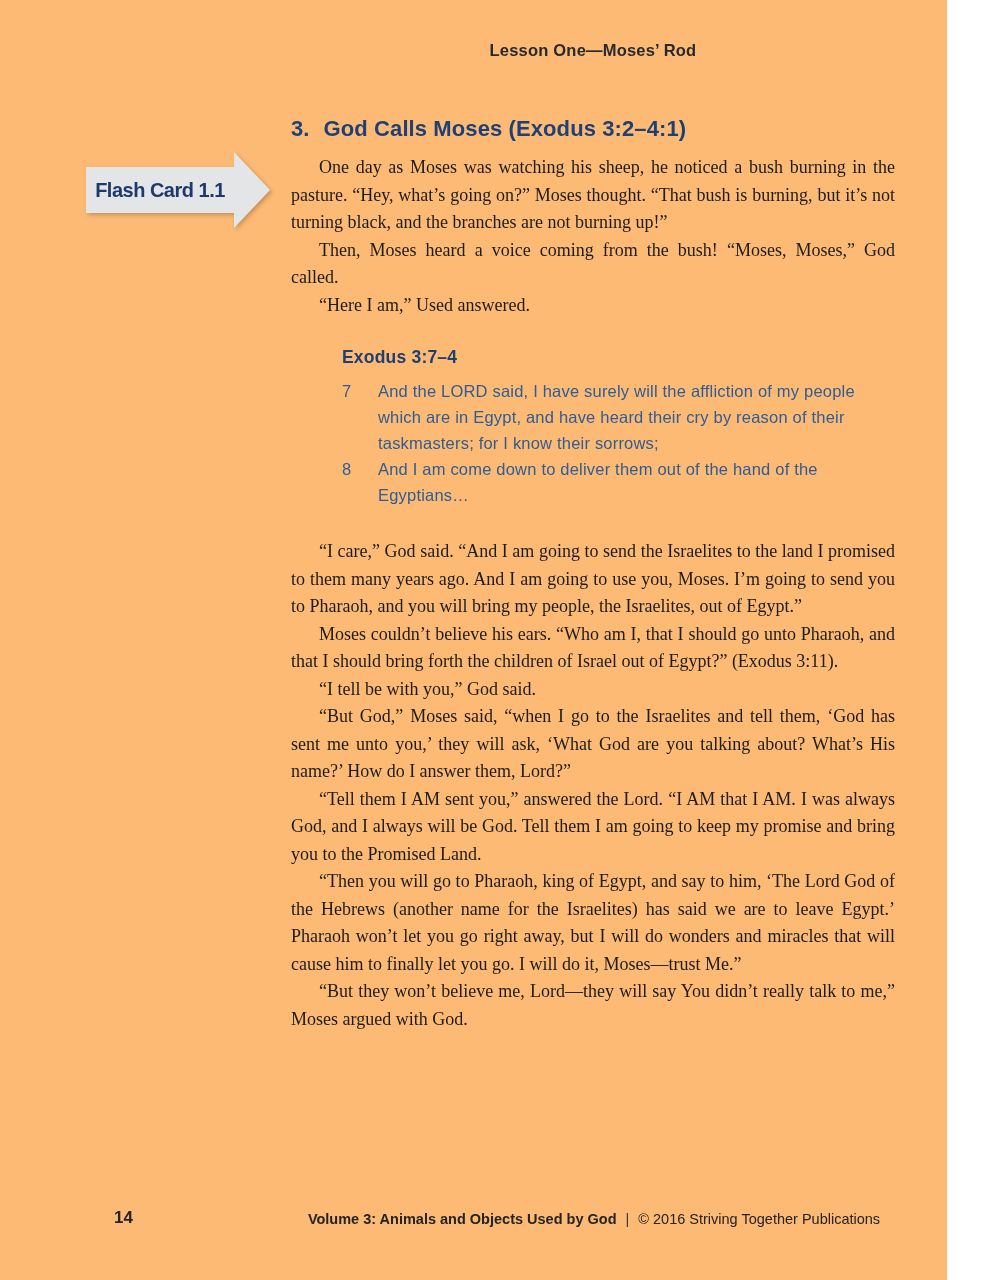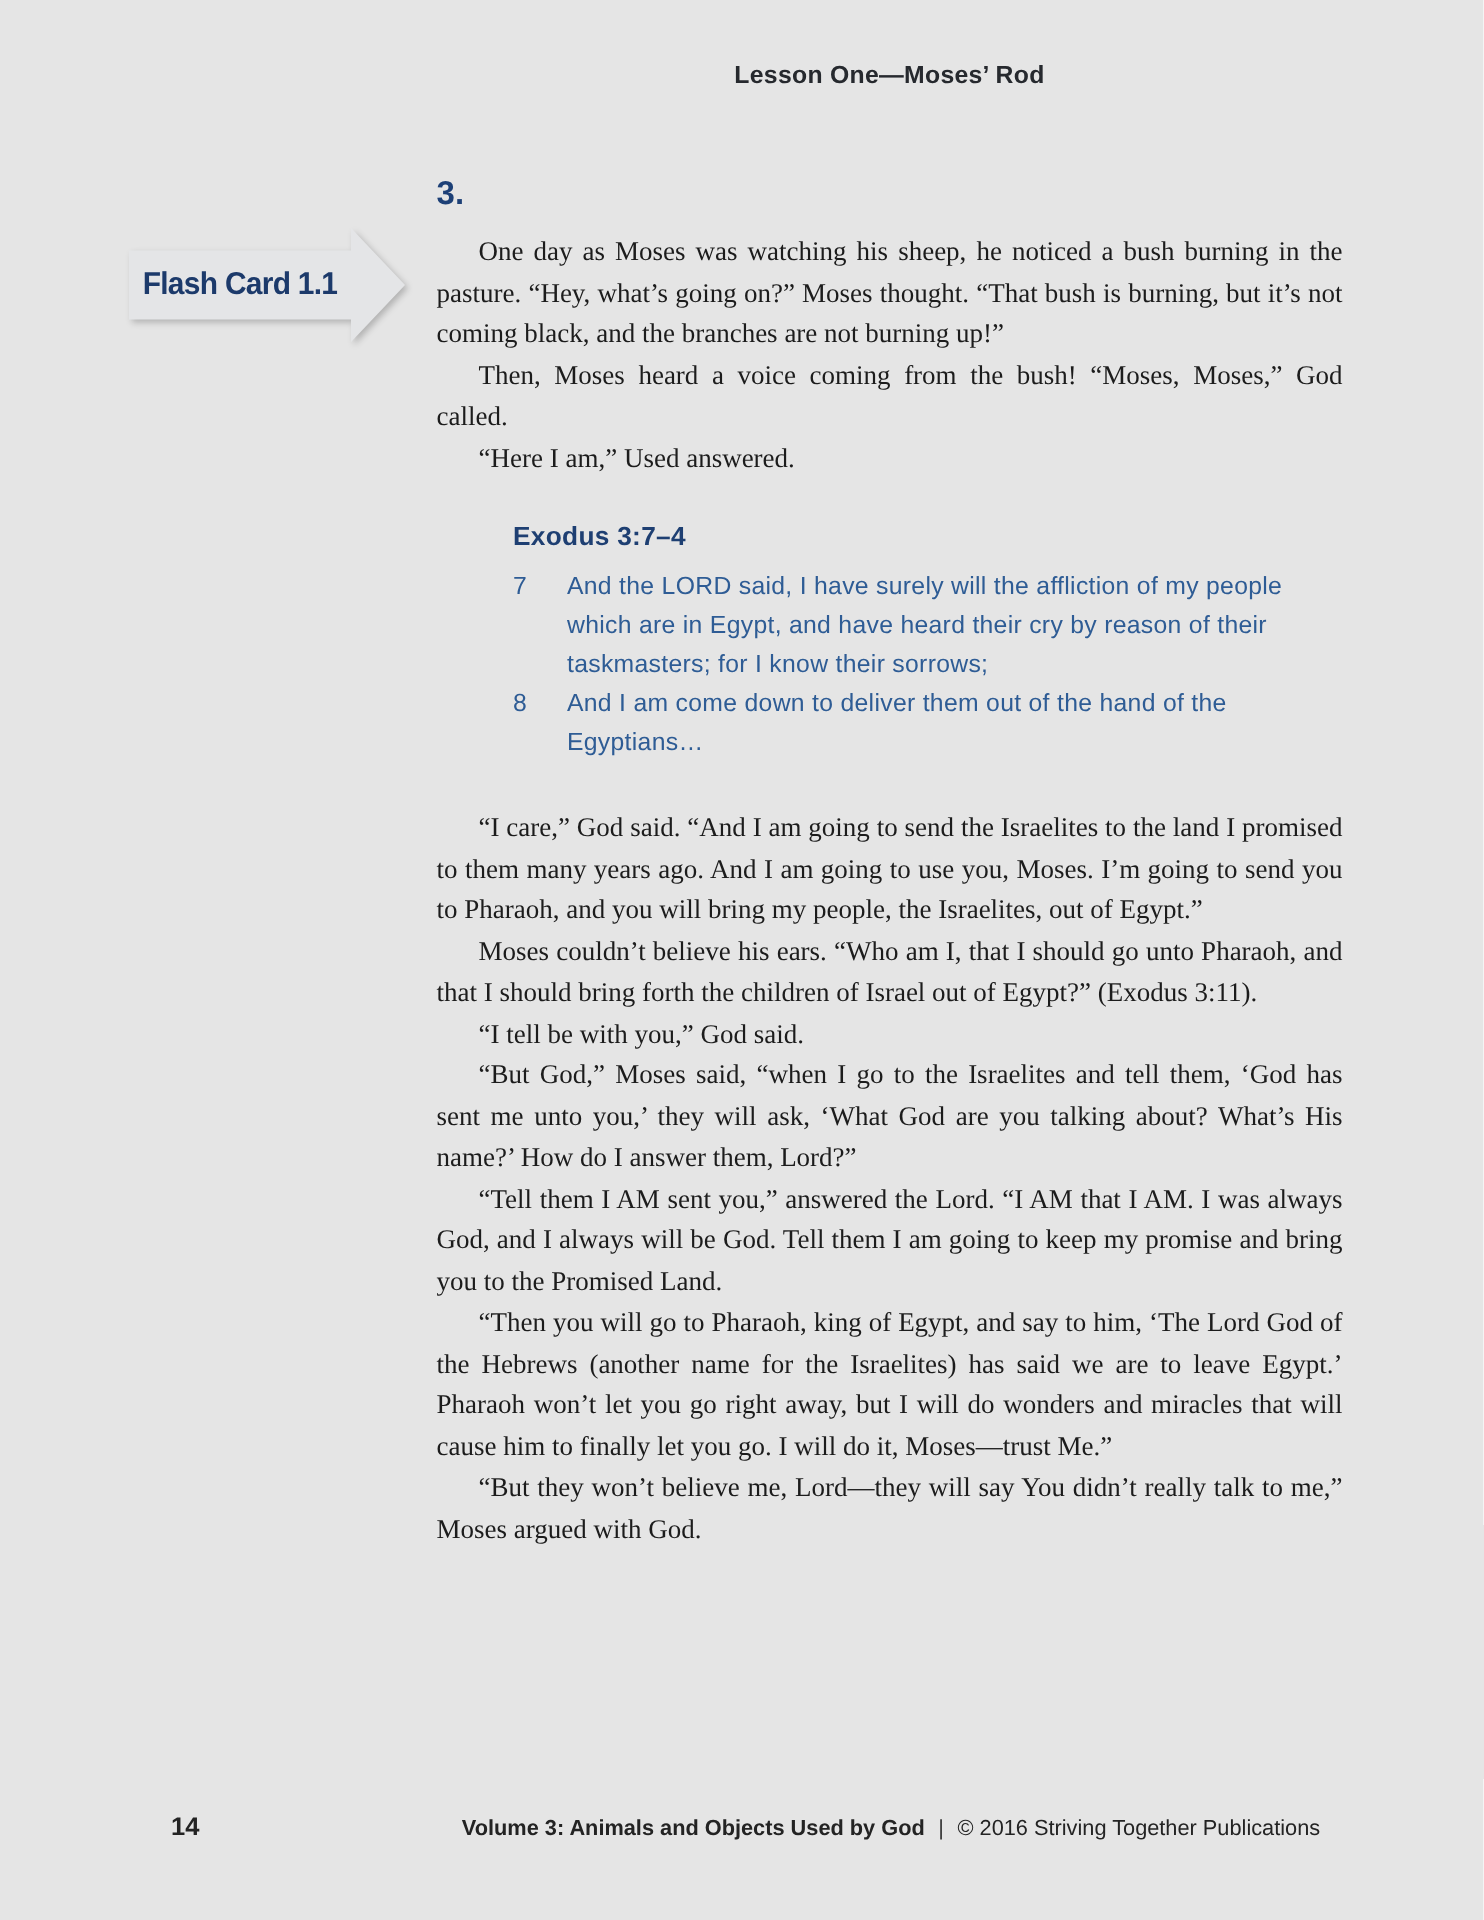--- a/index.html
+++ b/index.html
@@ -1,22 +1,23 @@
 <!DOCTYPE html>
 <html><head>
 <meta charset="utf-8">
 <style>
   html, body { margin: 0; padding: 0; background: #ffffff; }
   .page {
     position: relative;
-    width: 989px;
+    width: 903px;
     height: 1280px;
-    background: #e5e5e5;
+    background: #fdba74;
     overflow: hidden;
     font-family: "Liberation Serif", serif;
+    padding-left: 44px;
   }
 
   
   .running-head {
     position: absolute;
     top: 41px;
     left: 291px;
     width: 604px;
     text-align: center;
     font-family: "Liberation Sans", sans-serif;
@@ -145,23 +146,24 @@
     <svg viewBox="0 0 184 76" width="184" height="76">
       <polygon points="0,15 148,15 148,0 184,38 148,76 148,61 0,61" fill="#e4e5e7"></polygon>
     </svg>
     <span class="flash-card-label">Flash Card 1.1</span>
   </div>
 
   <div class="content">
 
     <h2 class="section-heading">
       <span class="sec-num">3.</span>
+      <span class="sec-title">God Calls Moses (Exodus 3:2–4:1)</span>
     </h2>
 
-    <p class="body-p">One day as Moses was watching his sheep, he noticed a bush burning in the pasture. “Hey, what’s going on?” Moses thought. “That bush is burning, but it’s not coming black, and the branches are not burning up!”</p>
+    <p class="body-p">One day as Moses was watching his sheep, he noticed a bush burning in the pasture. “Hey, what’s going on?” Moses thought. “That bush is burning, but it’s not turning black, and the branches are not burning up!”</p>
     <p class="body-p">Then, Moses heard a voice coming from the bush! “Moses, Moses,” God called.</p>
     <p class="body-p">“Here I am,” Used answered.</p>
 
     <div class="scripture">
       <div class="scripture-heading">Exodus 3:7–4</div>
       <div class="verse">
         <span class="verse-num">7</span>
         <span class="verse-text">And the LORD said, I have surely will the affliction of my people which are in Egypt, and have heard their cry by reason of their taskmasters; for I know their sorrows;</span>
       </div>
       <div class="verse">

